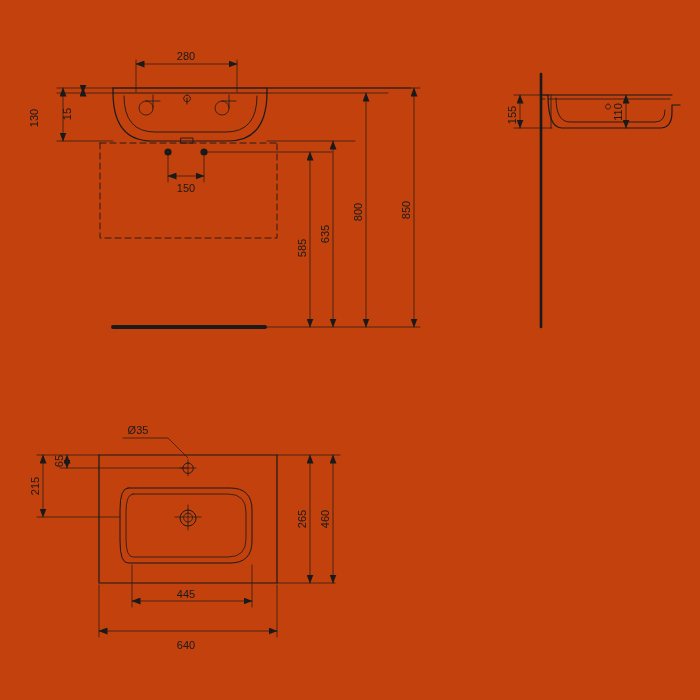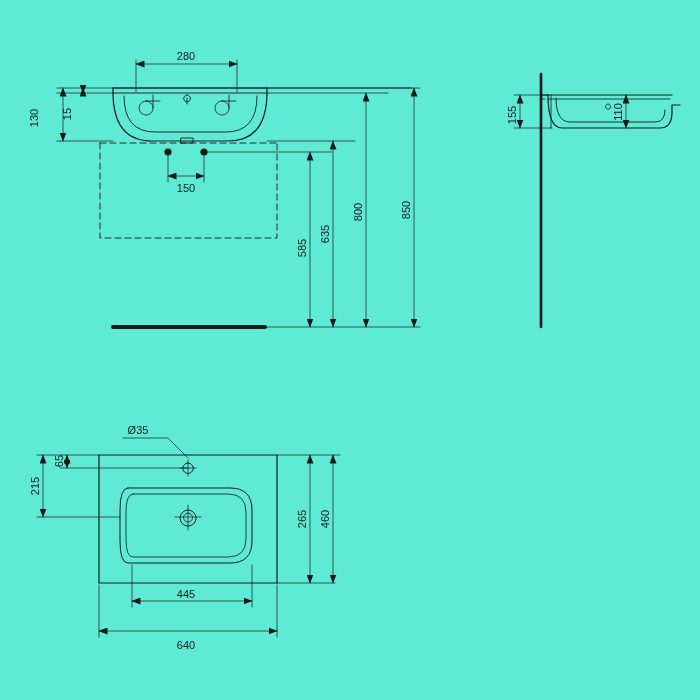--- a/index.html
+++ b/index.html
@@ -1,17 +1,17 @@
 <!DOCTYPE html>
 <html><head>
 <meta charset="utf-8">
 <style>
   html,body{margin:0;padding:0;background:#ffffff;}
   body{width:700px;height:700px;font-family:"Liberation Sans",sans-serif;}
-  #stage{position:relative;width:700px;height:700px;overflow:hidden;background:#5eead4;}
+  #stage{position:relative;width:700px;height:700px;overflow:hidden;background:#c2410c;}
   svg{display:block;}
   .dimtext{font-family:"Liberation Sans",sans-serif;font-size:11px;fill:#1a1a1a;}
 </style>
 </head>
 <body>
 
 <div id="stage">
 <svg width="700" height="700" viewBox="0 0 700 700">
   <defs>
     <marker id="arrEnd" markerWidth="9" markerHeight="7" refX="8.5" refY="3.5" orient="auto" markerUnits="userSpaceOnUse">

